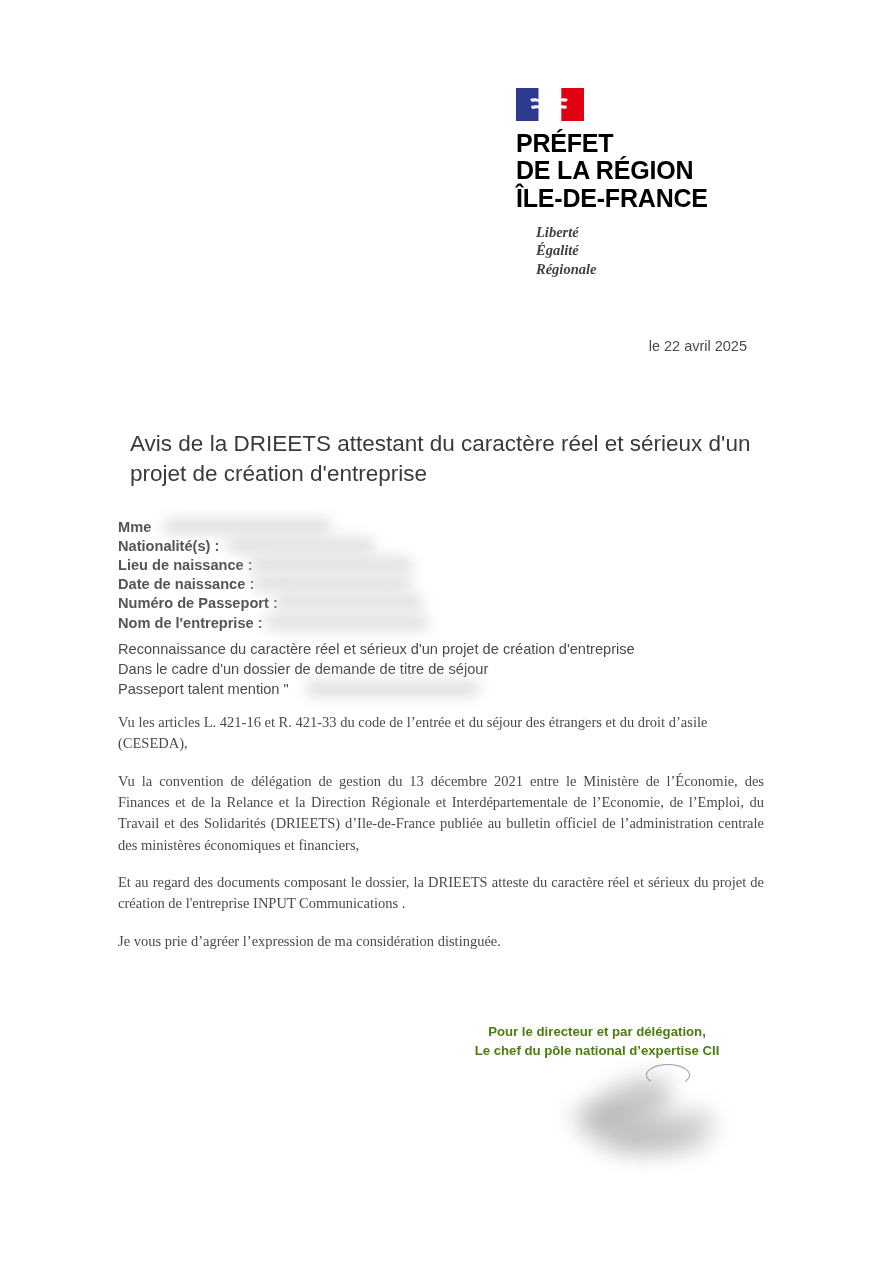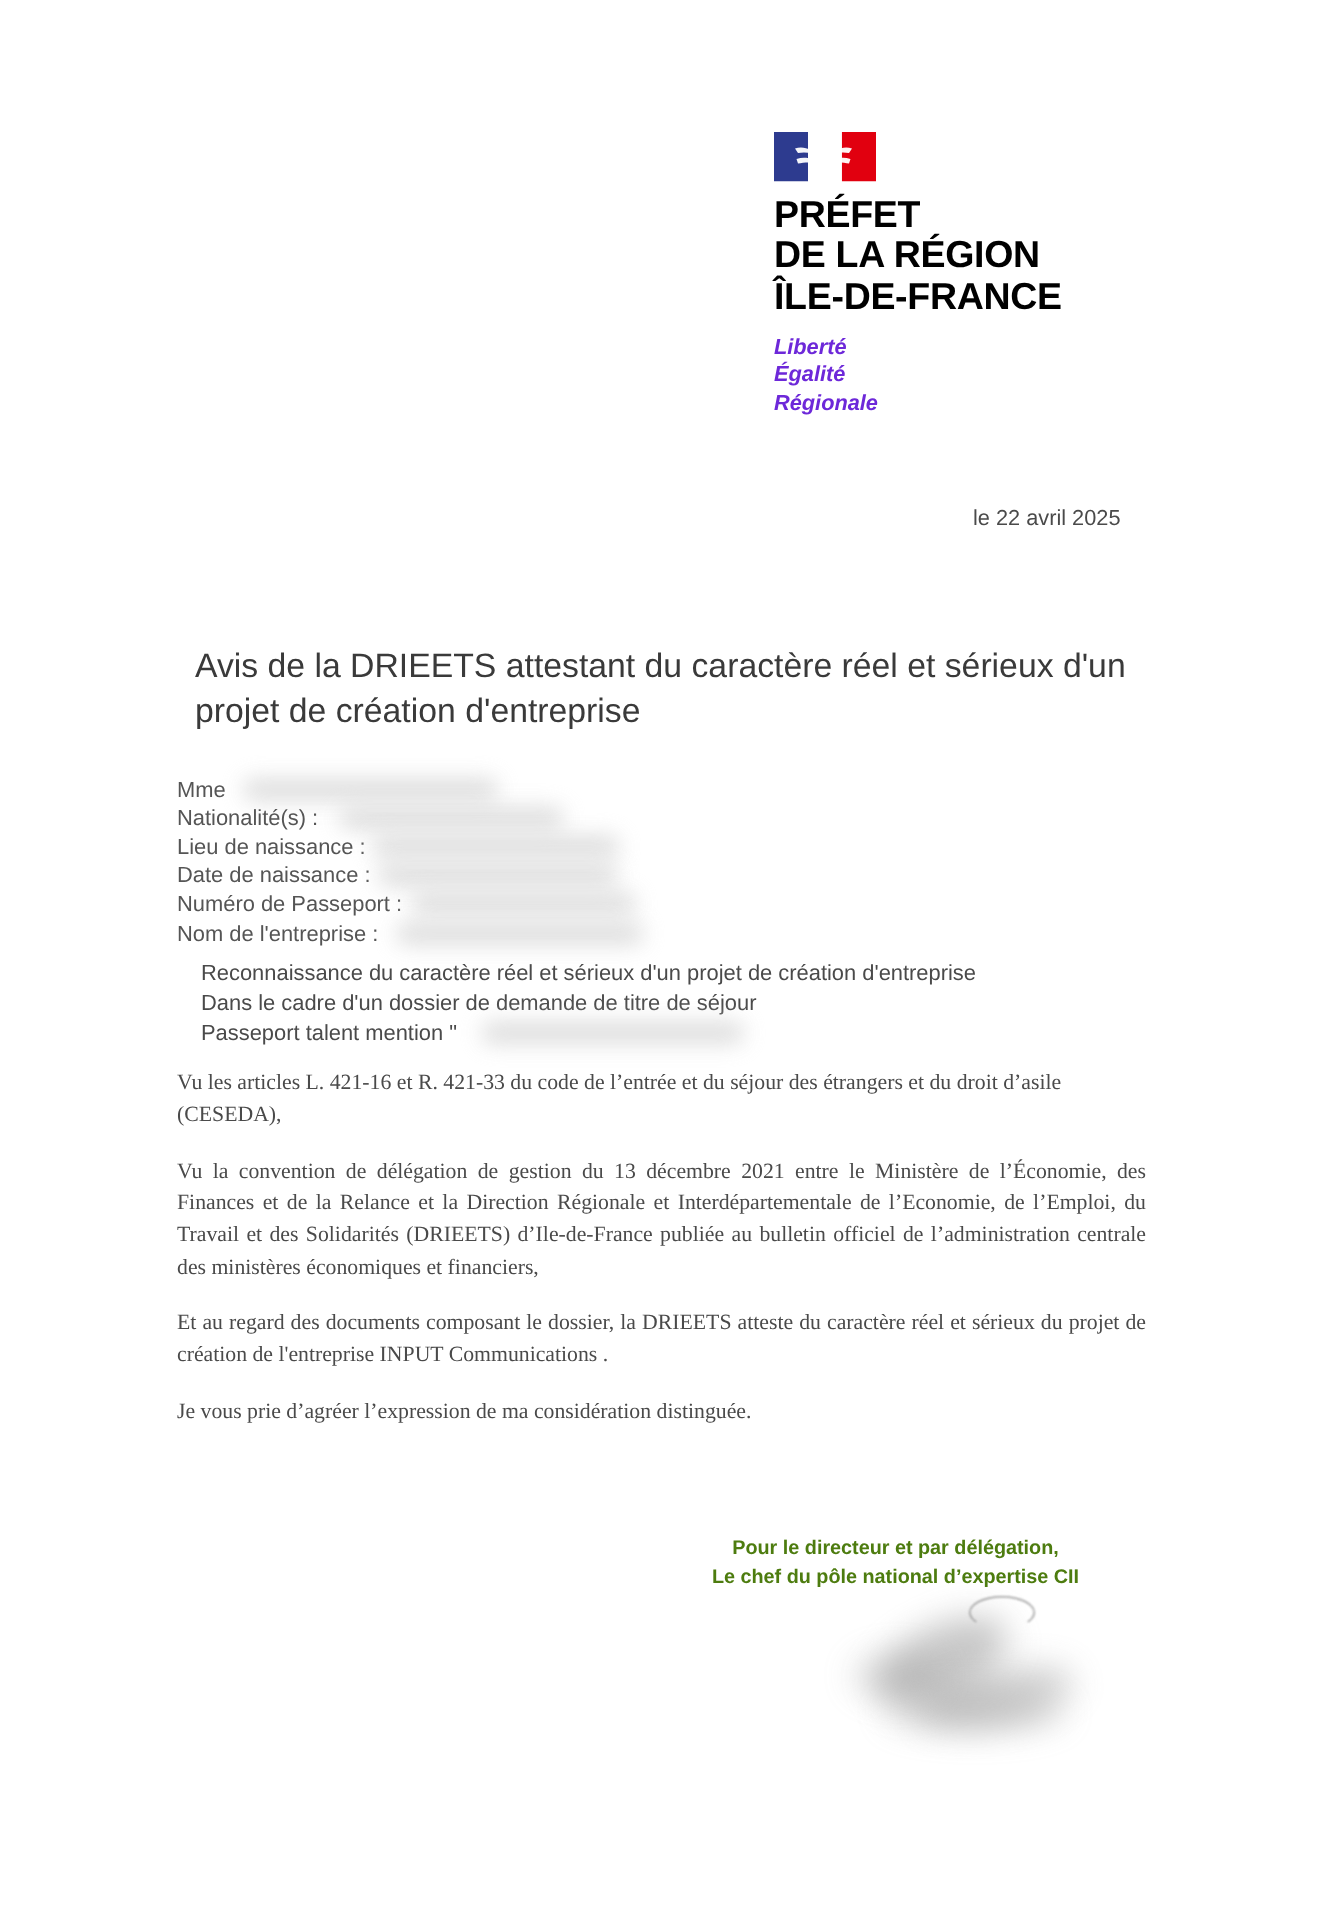--- a/index.html
+++ b/index.html
@@ -51,26 +51,27 @@
     font-size: 25px;
     line-height: 1.09;
     letter-spacing: -0.2px;
     color: #000000;
     margin: 0;
     white-space: pre-line;
   }
 
   .motto {
     margin-top: 11px;
-    font-family: Liberation Sans, sans-serif;
+    font-family: Liberation Serif, serif;
     font-style: italic;
     font-weight: bold;
     font-size: 14.5px;
     line-height: 1.27;
-    color: #6d28d9;
+    color: #404040;
+    margin-left: 20px;
   }
   .motto div { white-space: nowrap; }
 
   .dept-block {
     margin-left: 107px;
     padding-top: 42px;
     font-weight: bold;
     font-size: 14.6px;
     line-height: 1.42;
     color: #1a1a1a;
@@ -105,36 +106,37 @@
     left: 118px;
     top: 518px;
     width: 420px;
     font-size: 14.6px;
     line-height: 1.31;
     color: #555555;
   }
   .id-row {
     position: relative;
     white-space: nowrap;
+    font-weight: bold;
   }
 
   
   .redact {
     position: absolute;
     background: #d8d8d8;
     filter: blur(7px);
     opacity: 0.85;
     border-radius: 7px;
     pointer-events: none;
   }
 
   
   .subject {
     position: absolute;
-    left: 134px;
+    left: 118px;
     top: 639px;
     width: 600px;
     font-size: 14.6px;
     line-height: 1.38;
     color: #4a4a4a;
   }
   .subject div { position: relative; white-space: nowrap; }
 
   
   .body-text {

